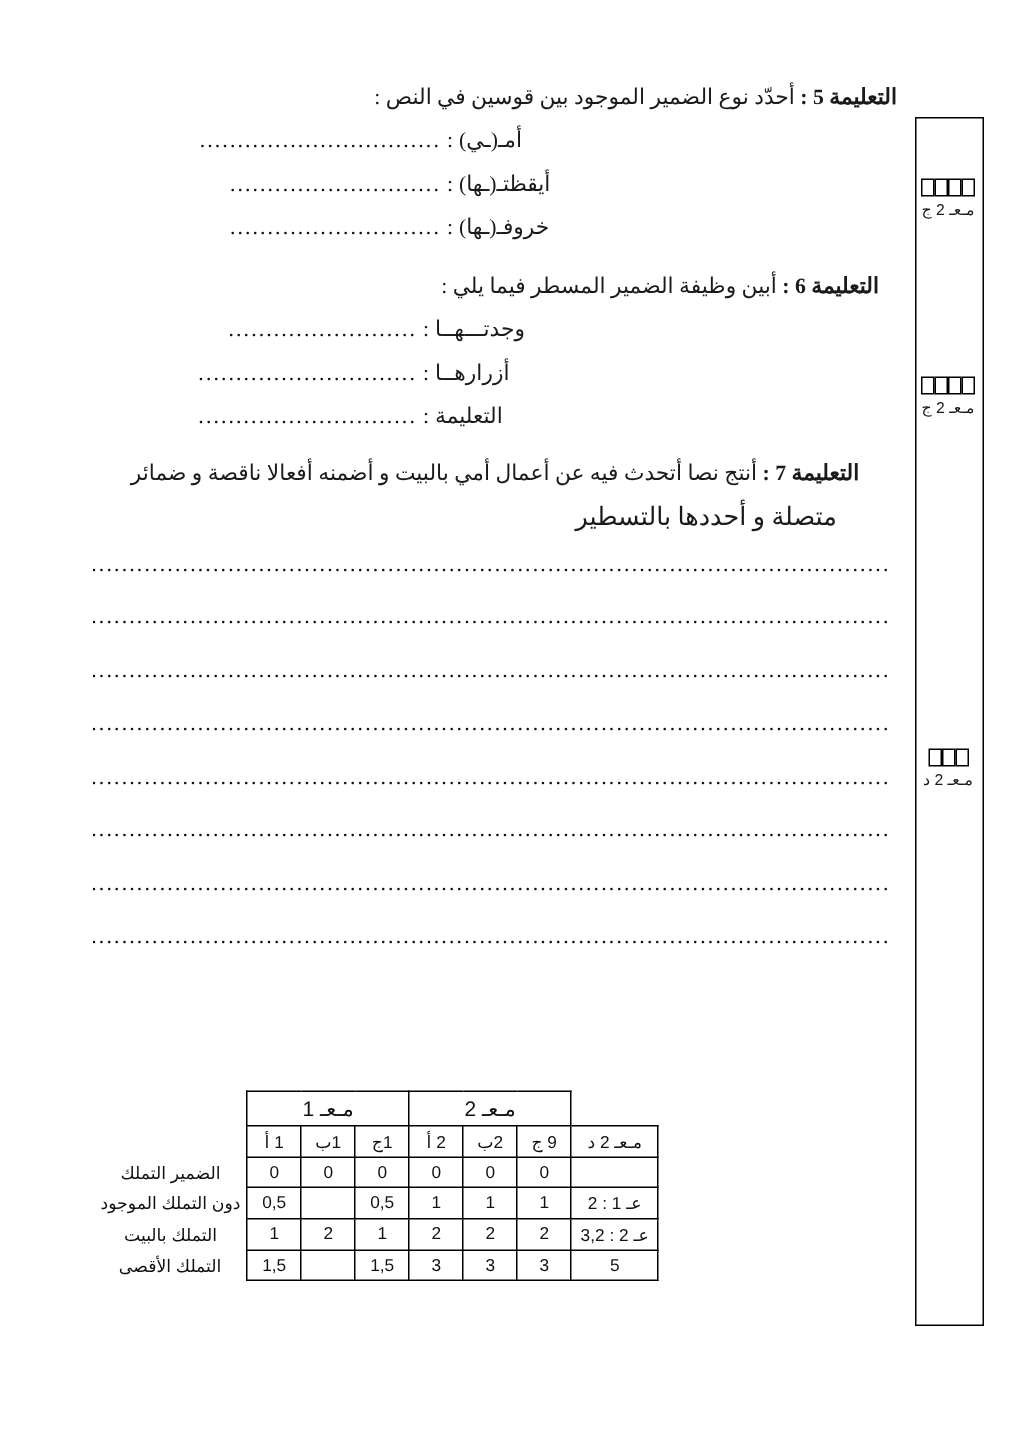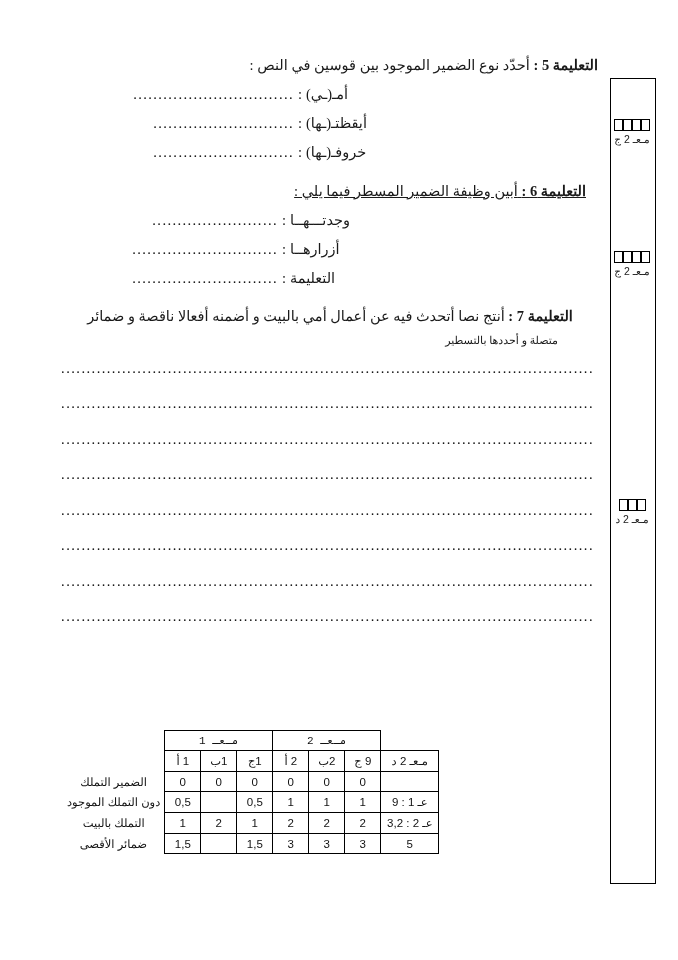--- a/index.html
+++ b/index.html
@@ -105,24 +105,24 @@
     color: #111;
   }
 
   
   .grp5 { margin-right: 206px; margin-top: 8px; }
   .grp5 .sub-line .word { min-width: 86px; }
   .grp6 { margin-right: 216px; margin-top: 8px; }
   .grp6 .sub-line .word { min-width: 92px; }
 
   .q5-head { margin-right: 0; }
-  .q6-head { margin-right: 12px; text-decoration: underline; }
+  .q6-head { margin-right: 12px; }
   .q7-head { margin-right: 0; text-align: center; }
   .q7-second {
-    font-size: 11px;
+    font-size: 17px;
     margin: 0 0 4px 0;
     padding-right: 40px;
     font-family: Liberation Serif, serif;
   }
 
   .writing-lines {
     margin-top: 14px;
   }
   .wline {
     font-size: 14.5px;
@@ -158,21 +158,21 @@
   }
   table.grade .rowlabel {
     text-align: center;
     min-width: 92px;
     font-size: 11.5px;
     border-left: 1px solid #000;
   }
   table.grade .nb { border: none; }
   table.grade td.num { min-width: 36px; }
   table.grade td.dcol { min-width: 58px; }
-  table.grade th.grp { font-size: 11px; font-family: Liberation Mono, monospace; }
+  table.grade th.grp { font-size: 14px; }
 </style>
 </head>
 <body>
 
 <div class="page">
 
   <div class="margin-col">
     <div class="margin-cell mc1">
       <div class="boxes">
         <span></span>
@@ -290,21 +290,21 @@
           <td class="dcol"></td>
           <td class="num">0</td>
           <td class="num">0</td>
           <td class="num">0</td>
           <td class="num">0</td>
           <td class="num">0</td>
           <td class="num">0</td>
           <td class="rowlabel nb">الضمير التملك</td>
         </tr>
         <tr>
-          <td class="dcol">عـ 1 : 9</td>
+          <td class="dcol">عـ 1 : 2</td>
           <td class="num">1</td>
           <td class="num">1</td>
           <td class="num">1</td>
           <td class="num">0,5</td>
           <td class="num"></td>
           <td class="num">0,5</td>
           <td class="rowlabel nb">دون التملك الموجود</td>
         </tr>
         <tr>
           <td class="dcol">عـ 2 : 3,2</td>
@@ -317,19 +317,19 @@
           <td class="rowlabel nb">التملك بالبيت</td>
         </tr>
         <tr>
           <td class="dcol">5</td>
           <td class="num">3</td>
           <td class="num">3</td>
           <td class="num">3</td>
           <td class="num">1,5</td>
           <td class="num"></td>
           <td class="num">1,5</td>
-          <td class="rowlabel nb">ضمائر الأقصى</td>
+          <td class="rowlabel nb">التملك الأقصى</td>
         </tr>
       </tbody>
     </table>
   </div>
 
 </div>
 
 </body></html>

